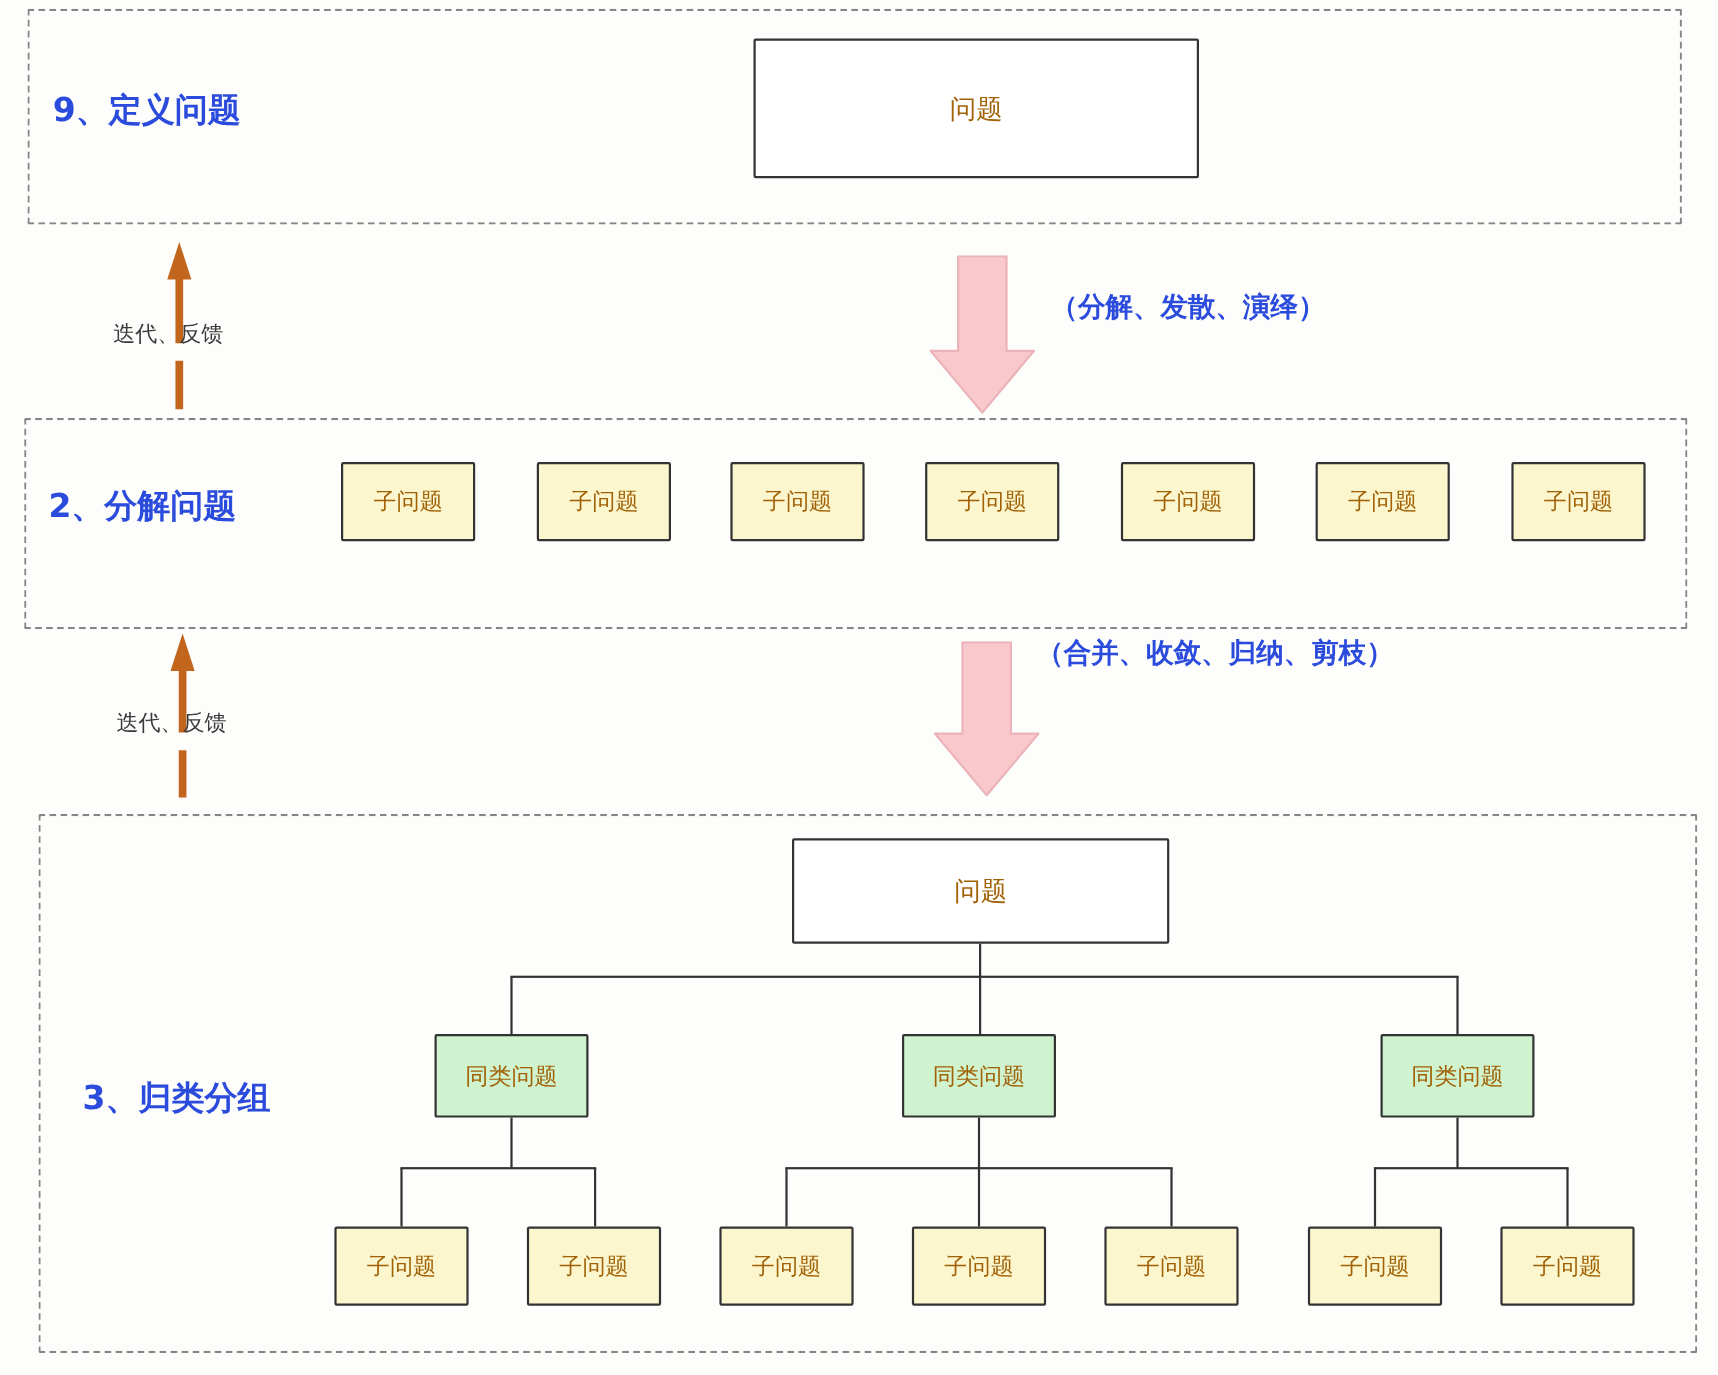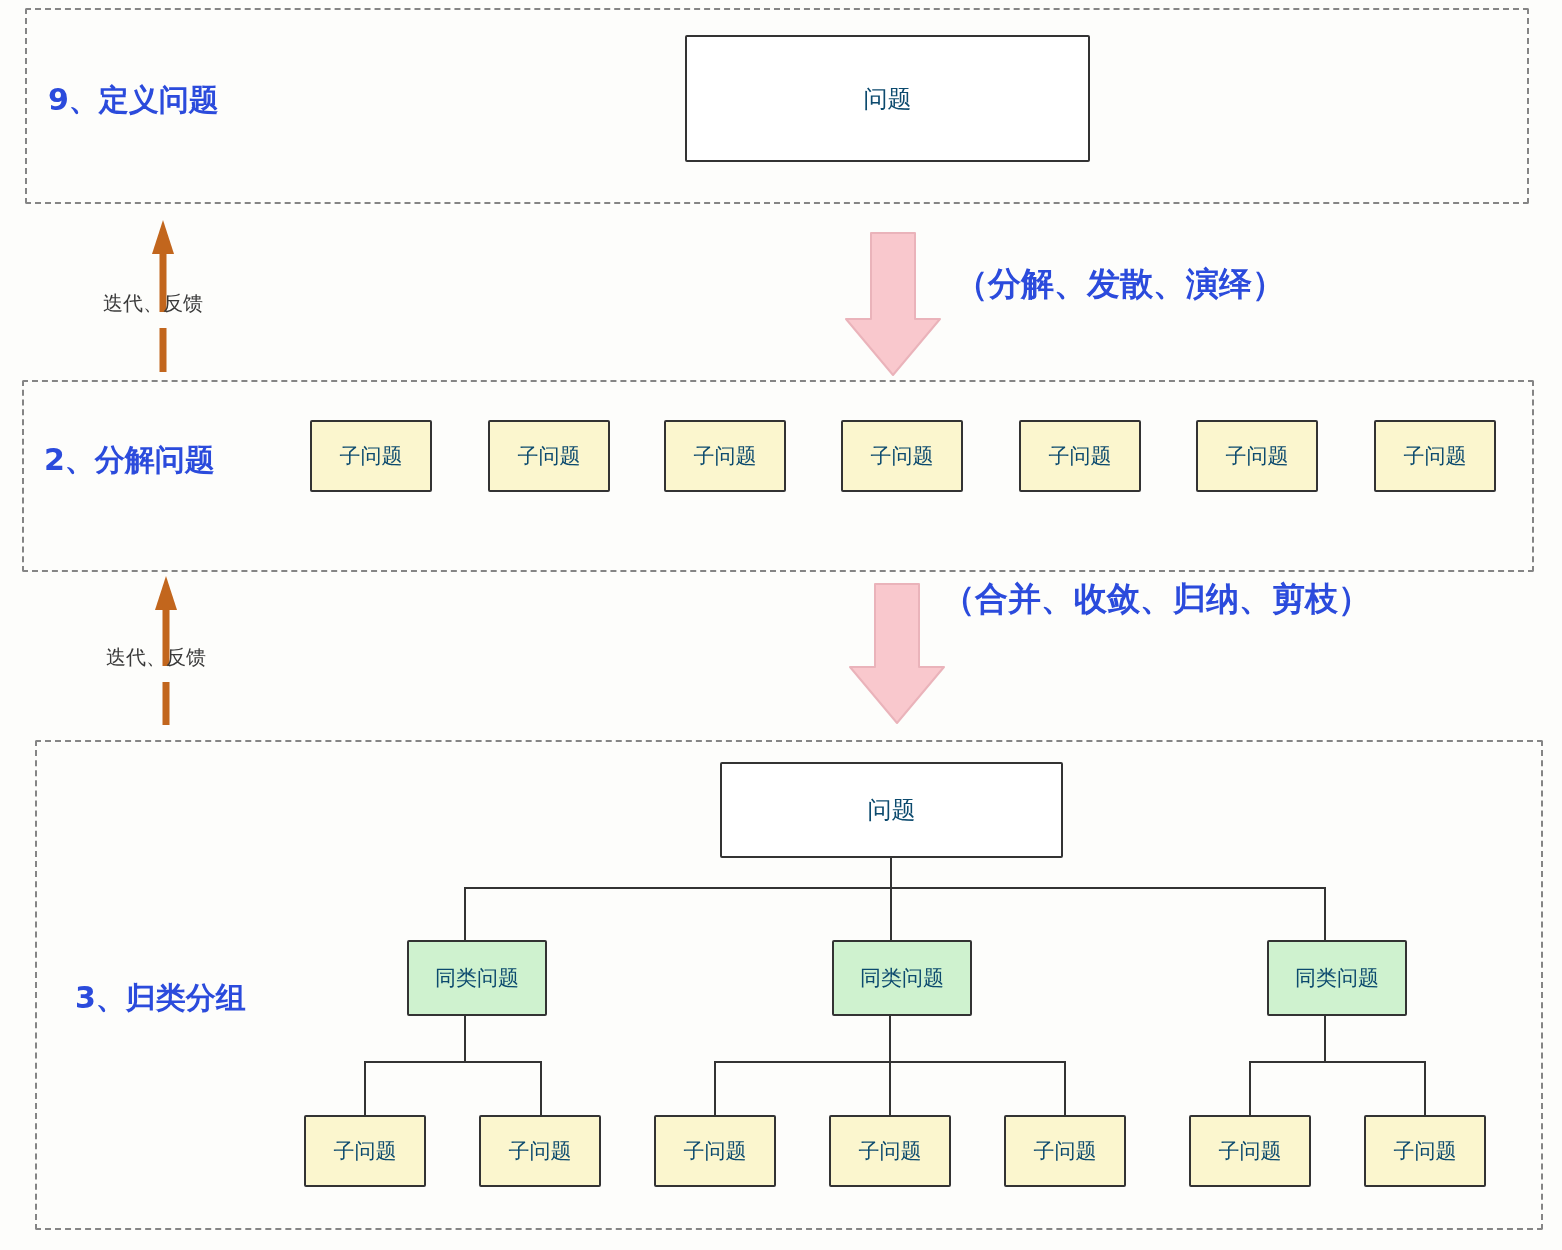--- a/index.html
+++ b/index.html
@@ -34,33 +34,33 @@
     white-space:nowrap;
   }
   .node{
     position:absolute;
     border:2px solid var(--line);
     border-radius:2px;
     background:#ffffff;
     display:flex;
     align-items:center;
     justify-content:center;
-    color:#0c4a6e;
+    color:#a16207;
     font-size:24px;
     white-space:nowrap;
   }
   .node-sm{font-size:21px;}
   .node-yellow{background:var(--yellow);}
-  .node-green{background:var(--green);margin-left:12px;}
+  .node-green{background:var(--green);}
   .hline{position:absolute;height:2px;background:var(--line);}
   .vline{position:absolute;width:2px;background:var(--line);}
   .arrow-label{
     position:absolute;
     color:var(--blue);
-    font-size:33px;
+    font-size:25px;
     font-weight:bold;
     white-space:nowrap;
   }
   .feedback-label{
     position:absolute;
     color:#3a3a3a;
     font-size:20px;
     white-space:nowrap;
   }
   svg{position:absolute;display:block;}

